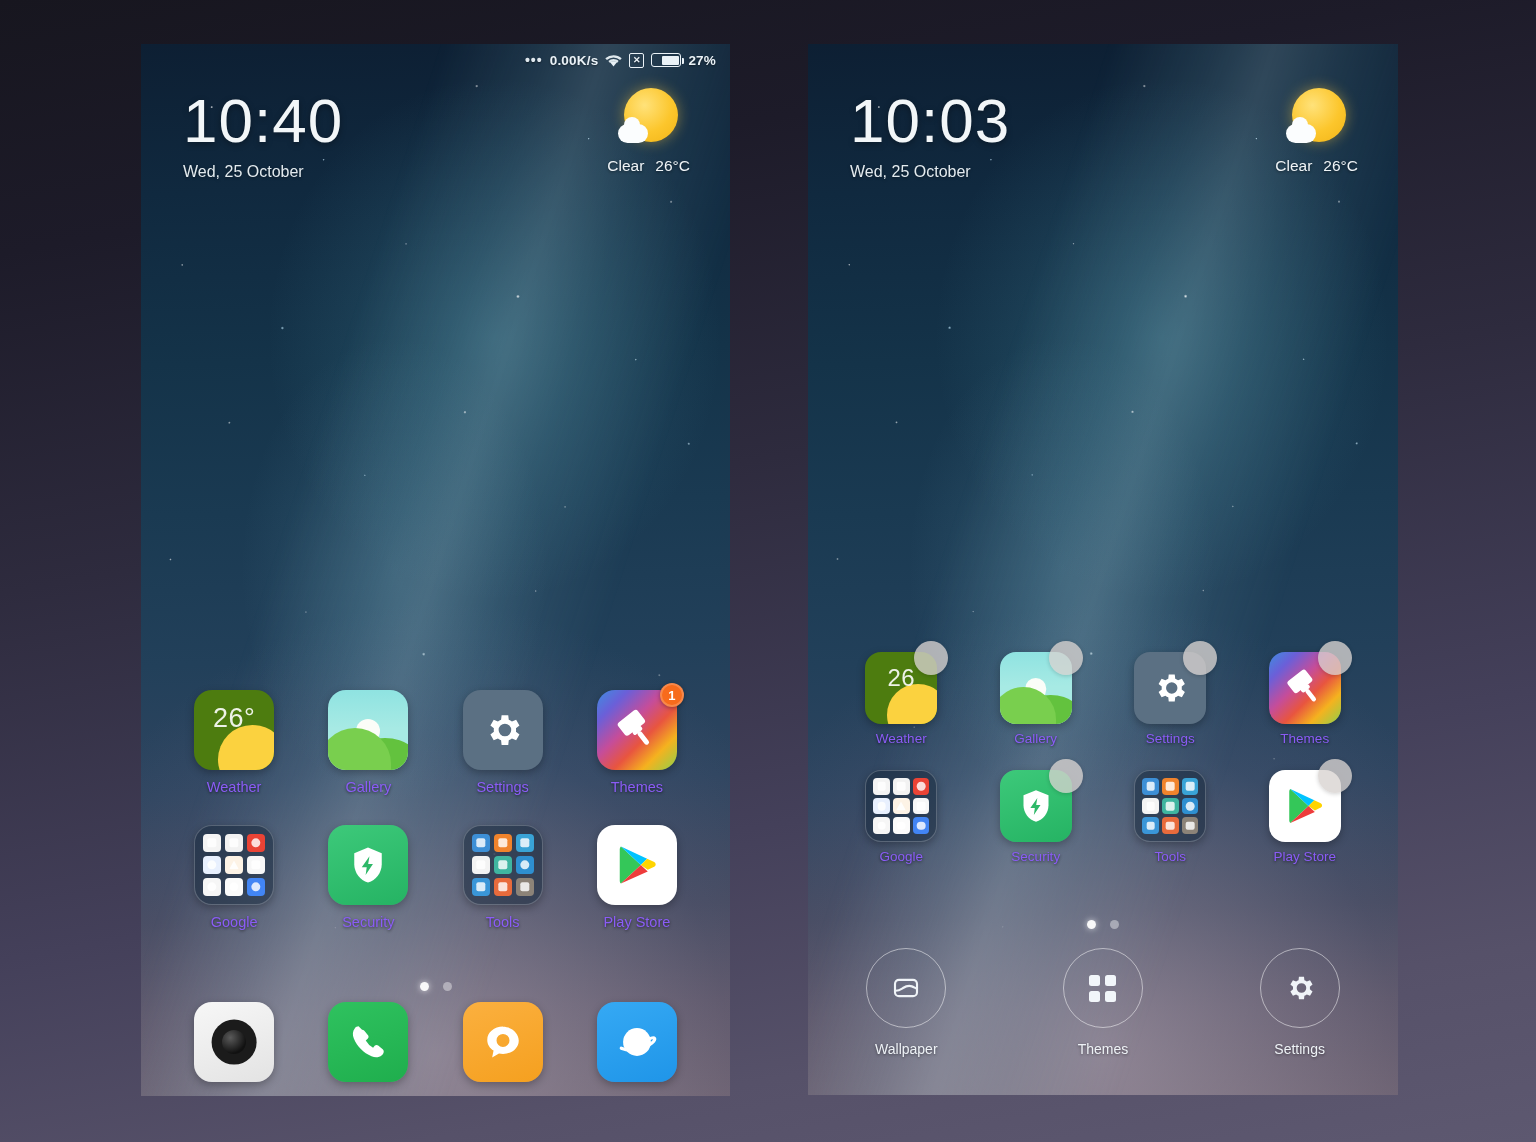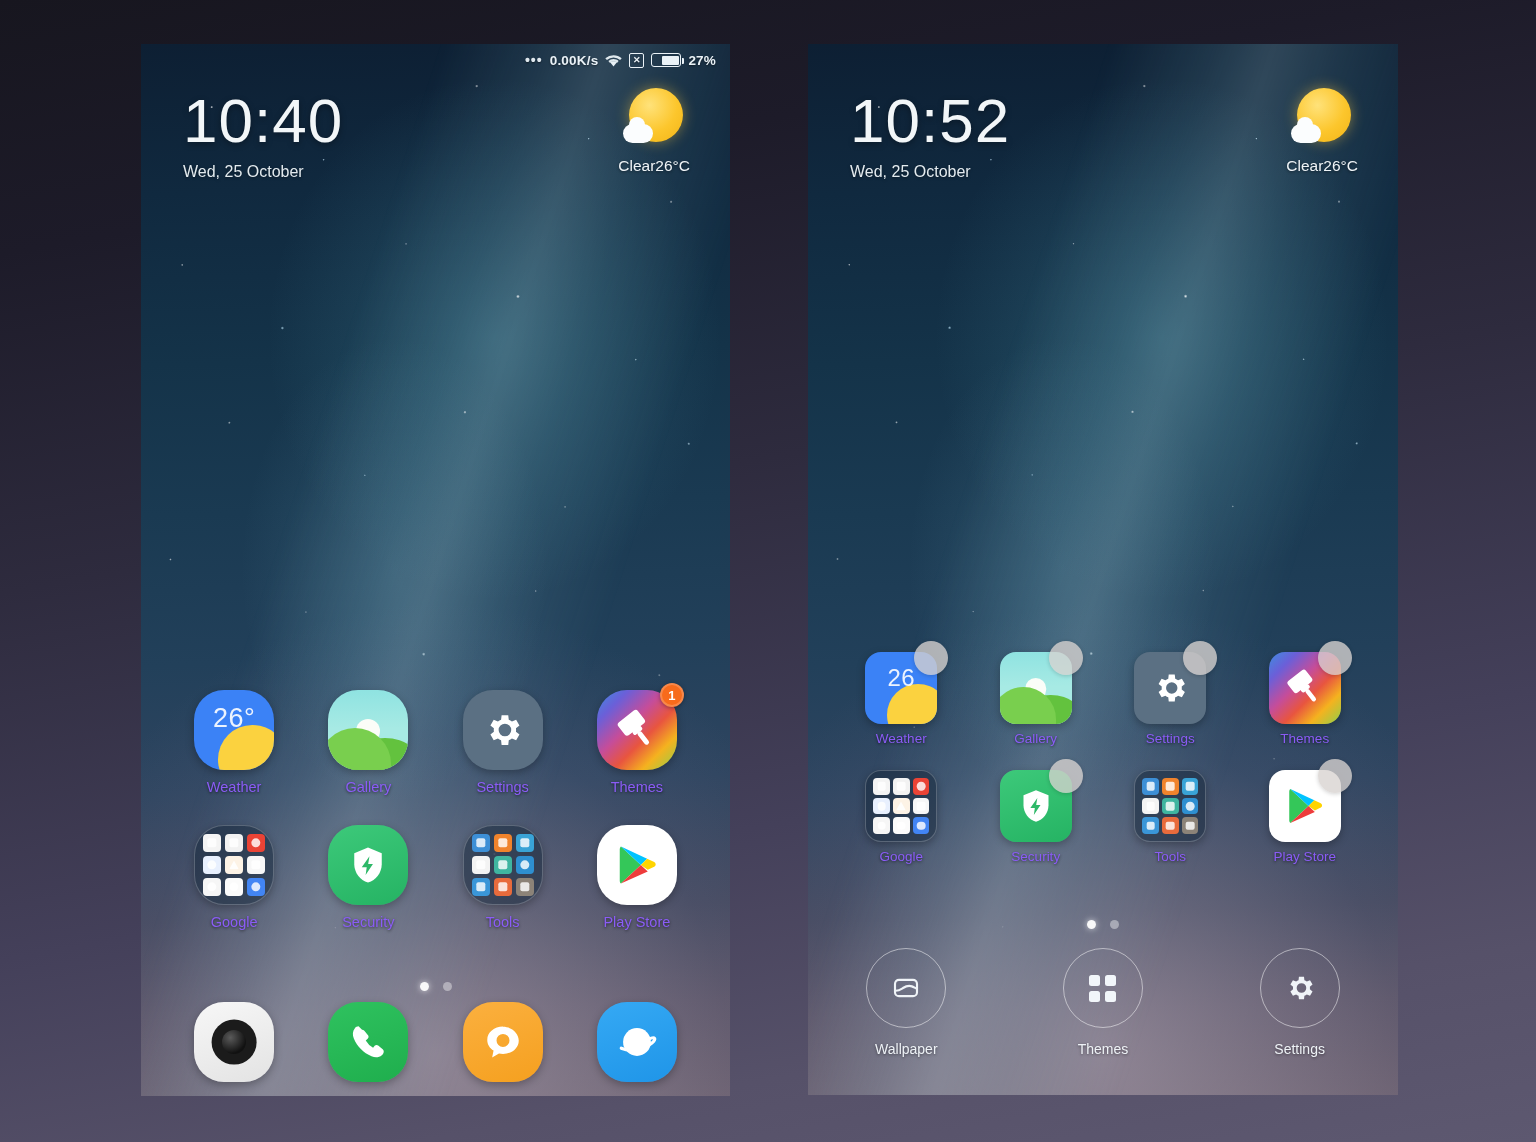--- a/index.html
+++ b/index.html
@@ -135,34 +135,34 @@
   }
   .cloud-bit {
     position: absolute; left: 0; bottom: 7px;
     width: 30px; height: 19px; background: #fbfdfe; border-radius: 11px;
   }
   .cloud-bit::before {
     content: ""; position: absolute; left: 6px; top: -7px;
     width: 16px; height: 16px; background: #fbfdfe; border-radius: 50%;
   }
   .weather-line {
-    margin-top: 7px; display: flex; align-items: baseline;
+    margin-top: 7px; display: flex; gap: 11px; align-items: baseline;
     color: #eff4f7; font-size: 15.5px; text-shadow: 0 1px 3px rgba(0,0,0,.45);
   }
 
   
   .app-grid { position: absolute; display: grid; grid-template-columns: repeat(4, 1fr); }
   .grid-left  { left: 26px; right: 26px; top: 646px; row-gap: 30px; }
   .grid-right { left: 26px; right: 26px; top: 608px; row-gap: 24px; }
 
   .app { display: flex; flex-direction: column; align-items: center; position: relative; }
   .app-icon-box { position: relative; width: 80px; height: 80px; }
   .grid-right .app-icon-box { width: 72px; height: 72px; }
   .icon {
-    width: 100%; height: 100%; border-radius: 30px; position: relative; overflow: hidden;
+    width: 100%; height: 100%; border-radius: 18px; position: relative; overflow: hidden;
     box-shadow: 0 3px 8px rgba(0,0,0,.28);
   }
   .grid-right .icon { border-radius: 16px; }
   .app-label {
     margin-top: 9px; font-size: 14.5px; color: #8b5cf6;
     text-shadow: 0 1px 3px rgba(0,0,0,.6); white-space: nowrap;
   }
   .grid-right .app-label { margin-top: 7px; font-size: 13.5px; }
 
   
@@ -177,21 +177,21 @@
   }
   
   .sel-badge {
     position: absolute; right: -11px; top: -11px;
     width: 34px; height: 34px; border-radius: 50%;
     background: rgba(215,210,208,.78);
     box-shadow: 0 1px 4px rgba(0,0,0,.18);
   }
 
   
-  .ic-weather { background: #3b82f6; }
+  .ic-weather { background: #4d7c0f; }
   .ic-weather .w-temp {
     position: absolute; left: 50%; top: 16%; transform: translateX(-50%);
     color: rgba(255,255,255,.9); font-size: 27px; font-weight: 300; letter-spacing: .5px;
     z-index: 2;
   }
   .grid-right .ic-weather .w-temp { font-size: 24px; }
   .ic-weather .w-sun {
     position: absolute; right: -16%; bottom: -30%;
     width: 86%; height: 86%; border-radius: 50%; background: #fbd23f;
   }
@@ -476,21 +476,21 @@
       </div>
     </div>
   </div>
 
   <div class="phone phone-right">
     <div class="wall">
         <div class="stars"></div>
       </div>
 
     <div class="clock-widget">
-      <div class="clock-time">10:52</div>
+      <div class="clock-time">10:03</div>
       <div class="clock-date">Wed, 25 October</div>
     </div>
 
     <div class="weather-widget">
       <div class="sun-wrap">
         <div class="sun"></div>
         <div class="cloud-bit"></div>
       </div>
       <div class="weather-line">
         <span>Clear</span>

